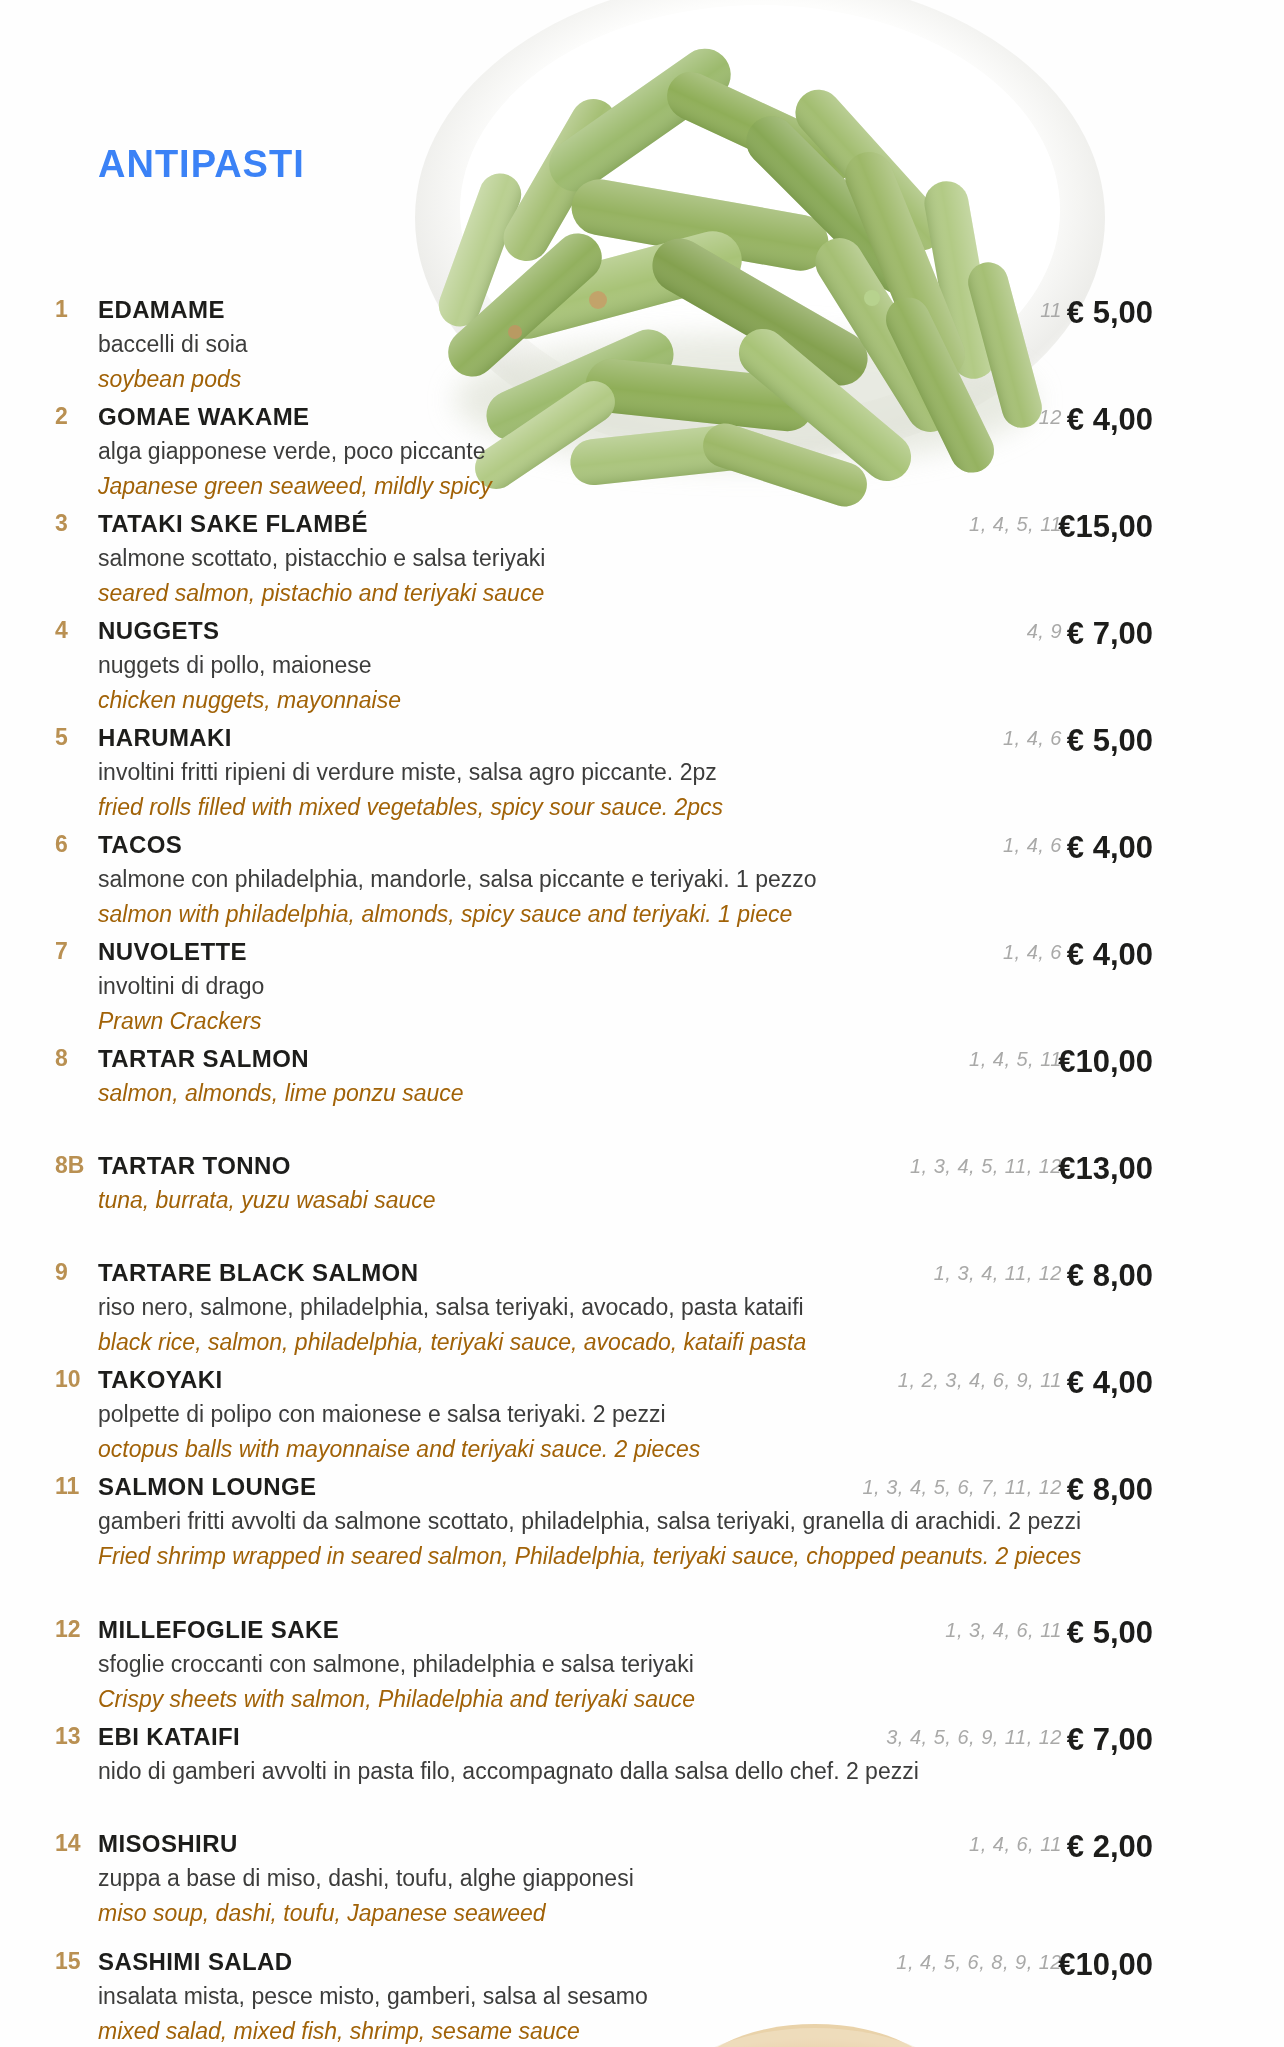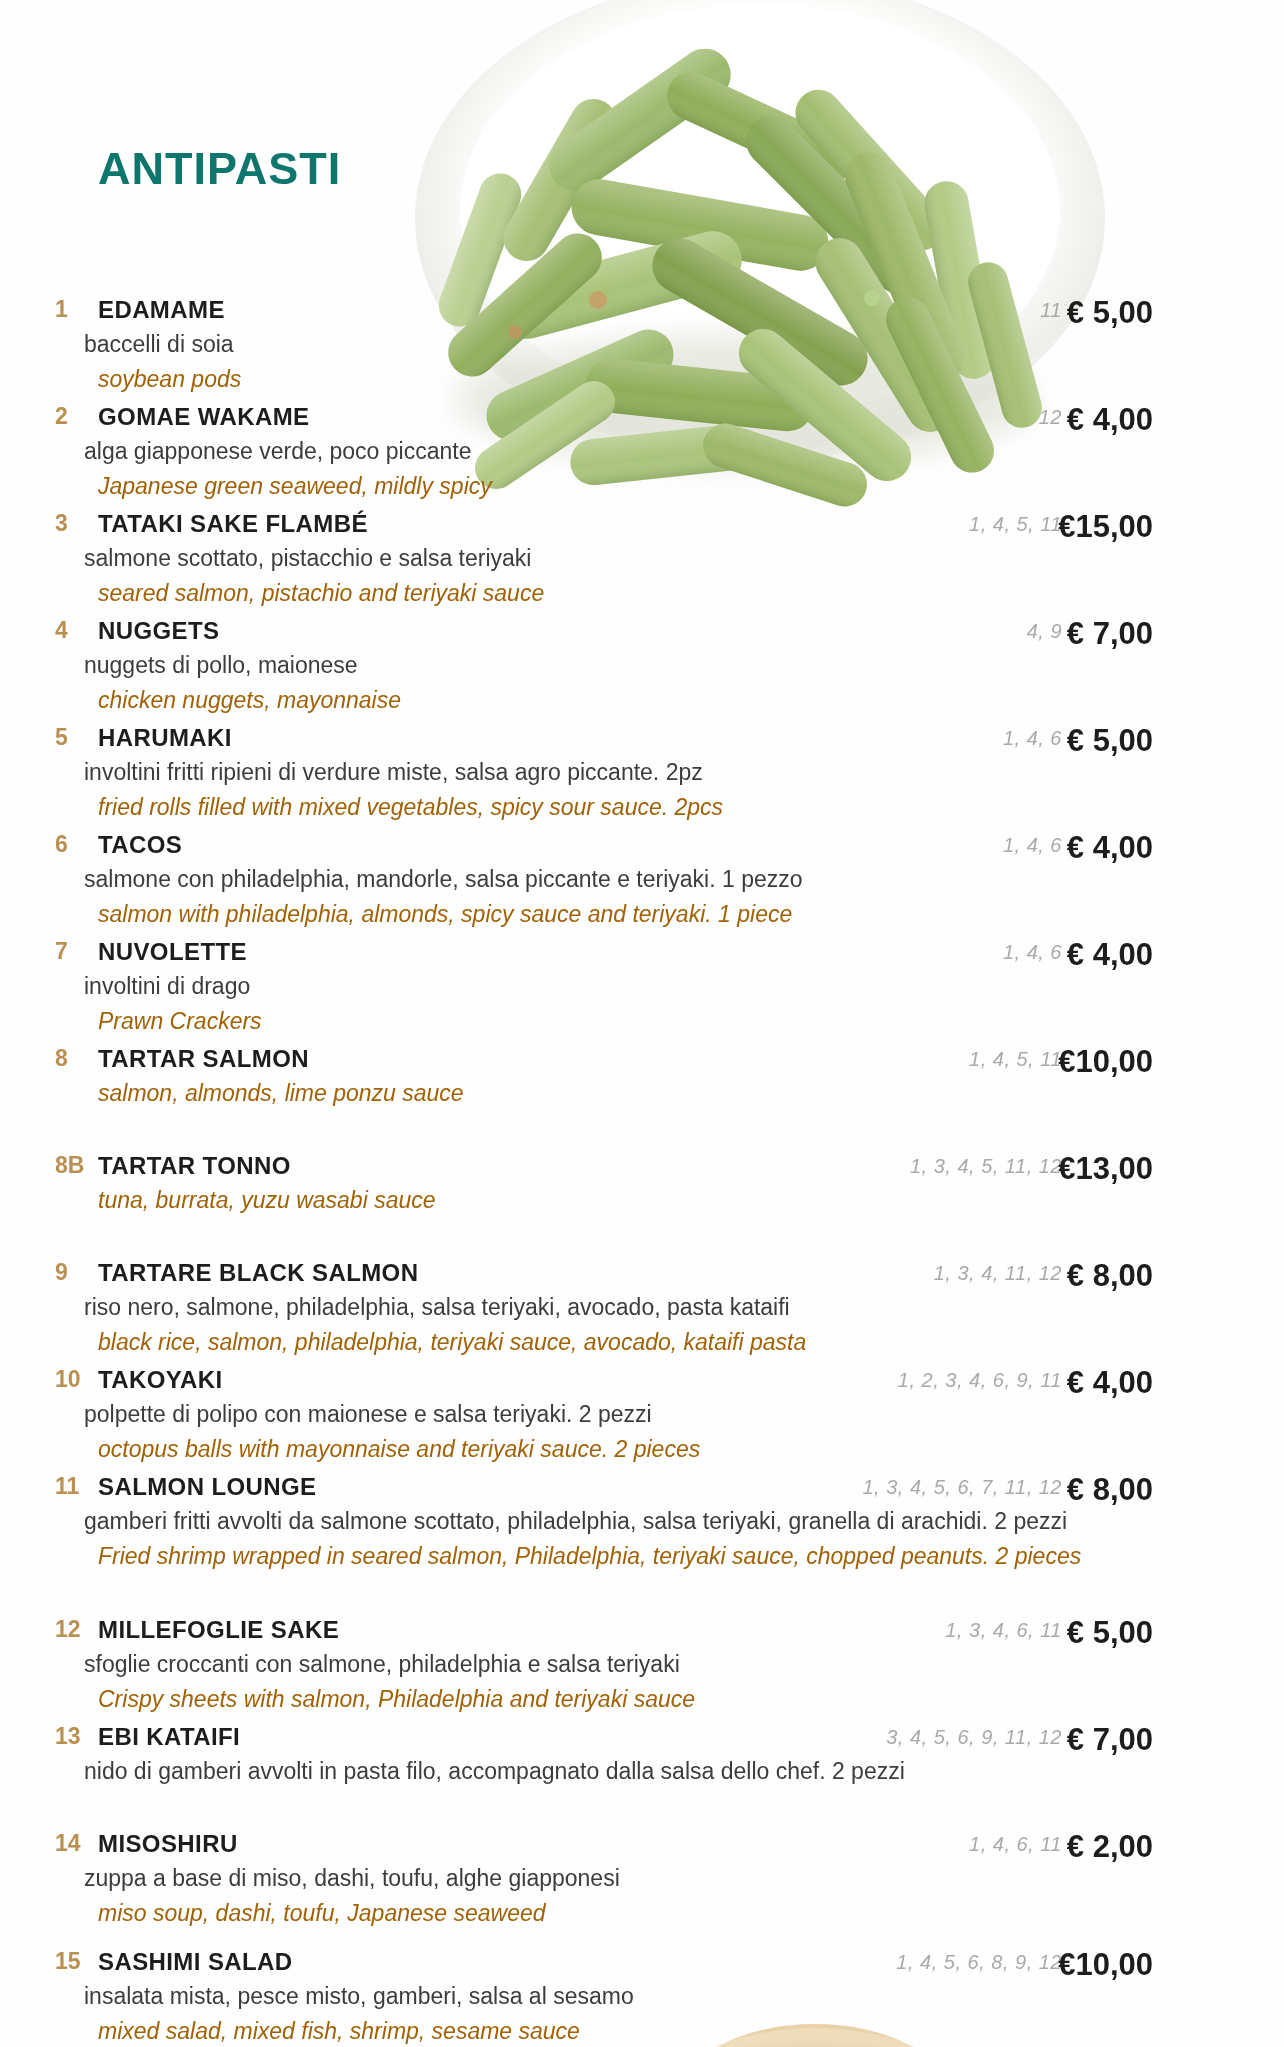--- a/index.html
+++ b/index.html
@@ -9,22 +9,22 @@
     background:#fefefe;
     overflow:hidden;
     font-family:"Liberation Sans","DejaVu Sans",sans-serif;
     color:#1d1d1b;
   }
   
   .hero{position:absolute;left:0;top:0;width:1284px;height:600px;}
   
   .title{
     position:absolute;left:98px;top:143px;
-    font-size:45px;font-weight:700;letter-spacing:1px;
-    color:#0f766e;
+    font-size:38px;font-weight:700;letter-spacing:1px;
+    color:#3b82f6;
   }
   
   .menu{position:absolute;left:55px;top:292px;width:1103px;}
   .item{position:relative;height:107px;}
   .item.tall{height:143px;}
   .item.xtall{height:118px;}
   .row1{position:relative;height:35px;}
   .num{
     position:absolute;left:0;top:4px;
     font-size:23px;font-weight:700;color:#b99052;
@@ -38,21 +38,21 @@
     position:absolute;right:96px;top:7px;
     font-size:20px;font-style:italic;color:#a9a9a8;
     white-space:nowrap;letter-spacing:.5px;
   }
   .price{
     position:absolute;right:5px;top:3px;
     font-size:31px;font-weight:700;color:#1d1d1b;
     white-space:nowrap;
   }
   .desc-it{
-    margin-left:29px;
+    margin-left:43px;
     font-size:23px;color:#3c3c3b;line-height:35px;
     max-width:1060px;
   }
   .desc-en{
     margin-left:43px;
     font-size:23px;font-style:italic;color:#a16207;line-height:35px;
     max-width:1100px;
   }
 </style>
 </head>

